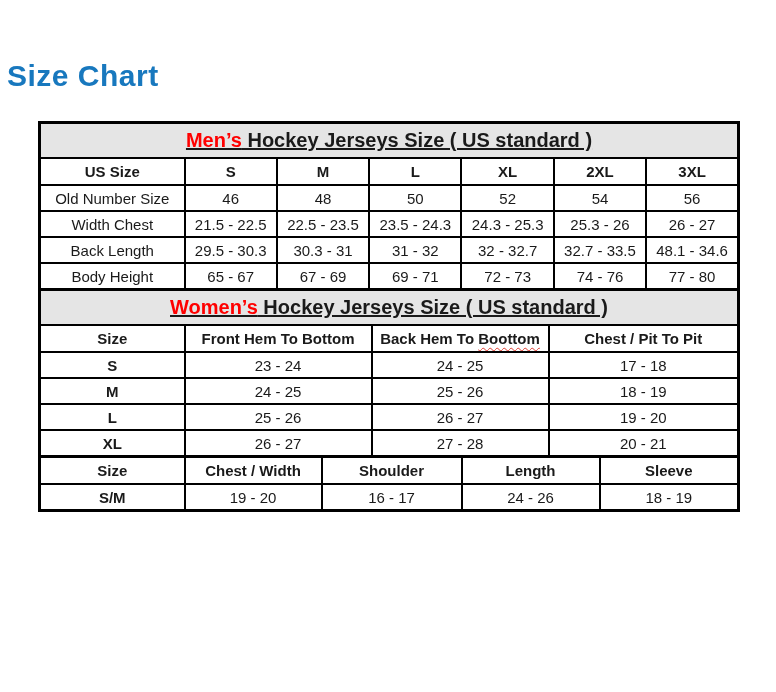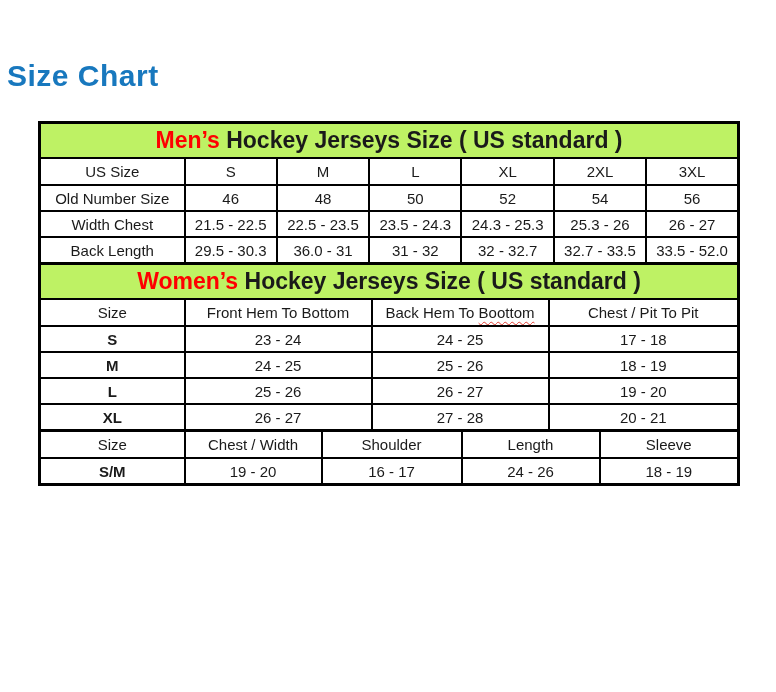--- a/index.html
+++ b/index.html
@@ -49,28 +49,29 @@
     border: 2px solid #000;
     text-align: center;
     vertical-align: middle;
     font-size: 15px;
     padding: 0 2px;
     height: 24px;
     white-space: nowrap;
     overflow: hidden;
   }
   tr.band-row td {
-    background: #bef264;
+    background: #e5e5e5;
     font-weight: bold;
-    font-size: 23px;
+    font-size: 20px;
     height: 33px;
+    text-decoration: underline;
   }
   .hl { color: #FF0000; }
   td.bold { font-weight: bold; }
-  tr.head td { font-weight: normal; height: 25px; margin-top: 36px; }
+  tr.head td { font-weight: bold; height: 25px; margin-top: 36px; }
   .misspelled {
     text-decoration-line: underline;
     text-decoration-style: wavy;
     text-decoration-color: #E03C31;
     text-decoration-thickness: 1px;
     text-underline-offset: 3px;
   }
 </style>
 </head>
 <body>
@@ -118,25 +119,34 @@
         <td>21.5 - 22.5</td>
         <td>22.5 - 23.5</td>
         <td>23.5 - 24.3</td>
         <td>24.3 - 25.3</td>
         <td>25.3 - 26</td>
         <td>26 - 27</td>
       </tr>
       <tr>
         <td>Back Length</td>
         <td>29.5 - 30.3</td>
-        <td>36.0 - 31</td>
+        <td>30.3 - 31</td>
         <td>31 - 32</td>
         <td>32 - 32.7</td>
         <td>32.7 - 33.5</td>
-        <td>33.5 - 52.0</td>
+        <td>48.1 - 34.6</td>
+      </tr>
+      <tr>
+        <td>Body Height</td>
+        <td>65 - 67</td>
+        <td>67 - 69</td>
+        <td>69 - 71</td>
+        <td>72 - 73</td>
+        <td>74 - 76</td>
+        <td>77 - 80</td>
       </tr>
     </tbody>
       </table>
 
     <table class="tbl">
       <colgroup>
         <col style="width:145px">
         <col style="width:187px">
         <col style="width:177px">
         <col>

